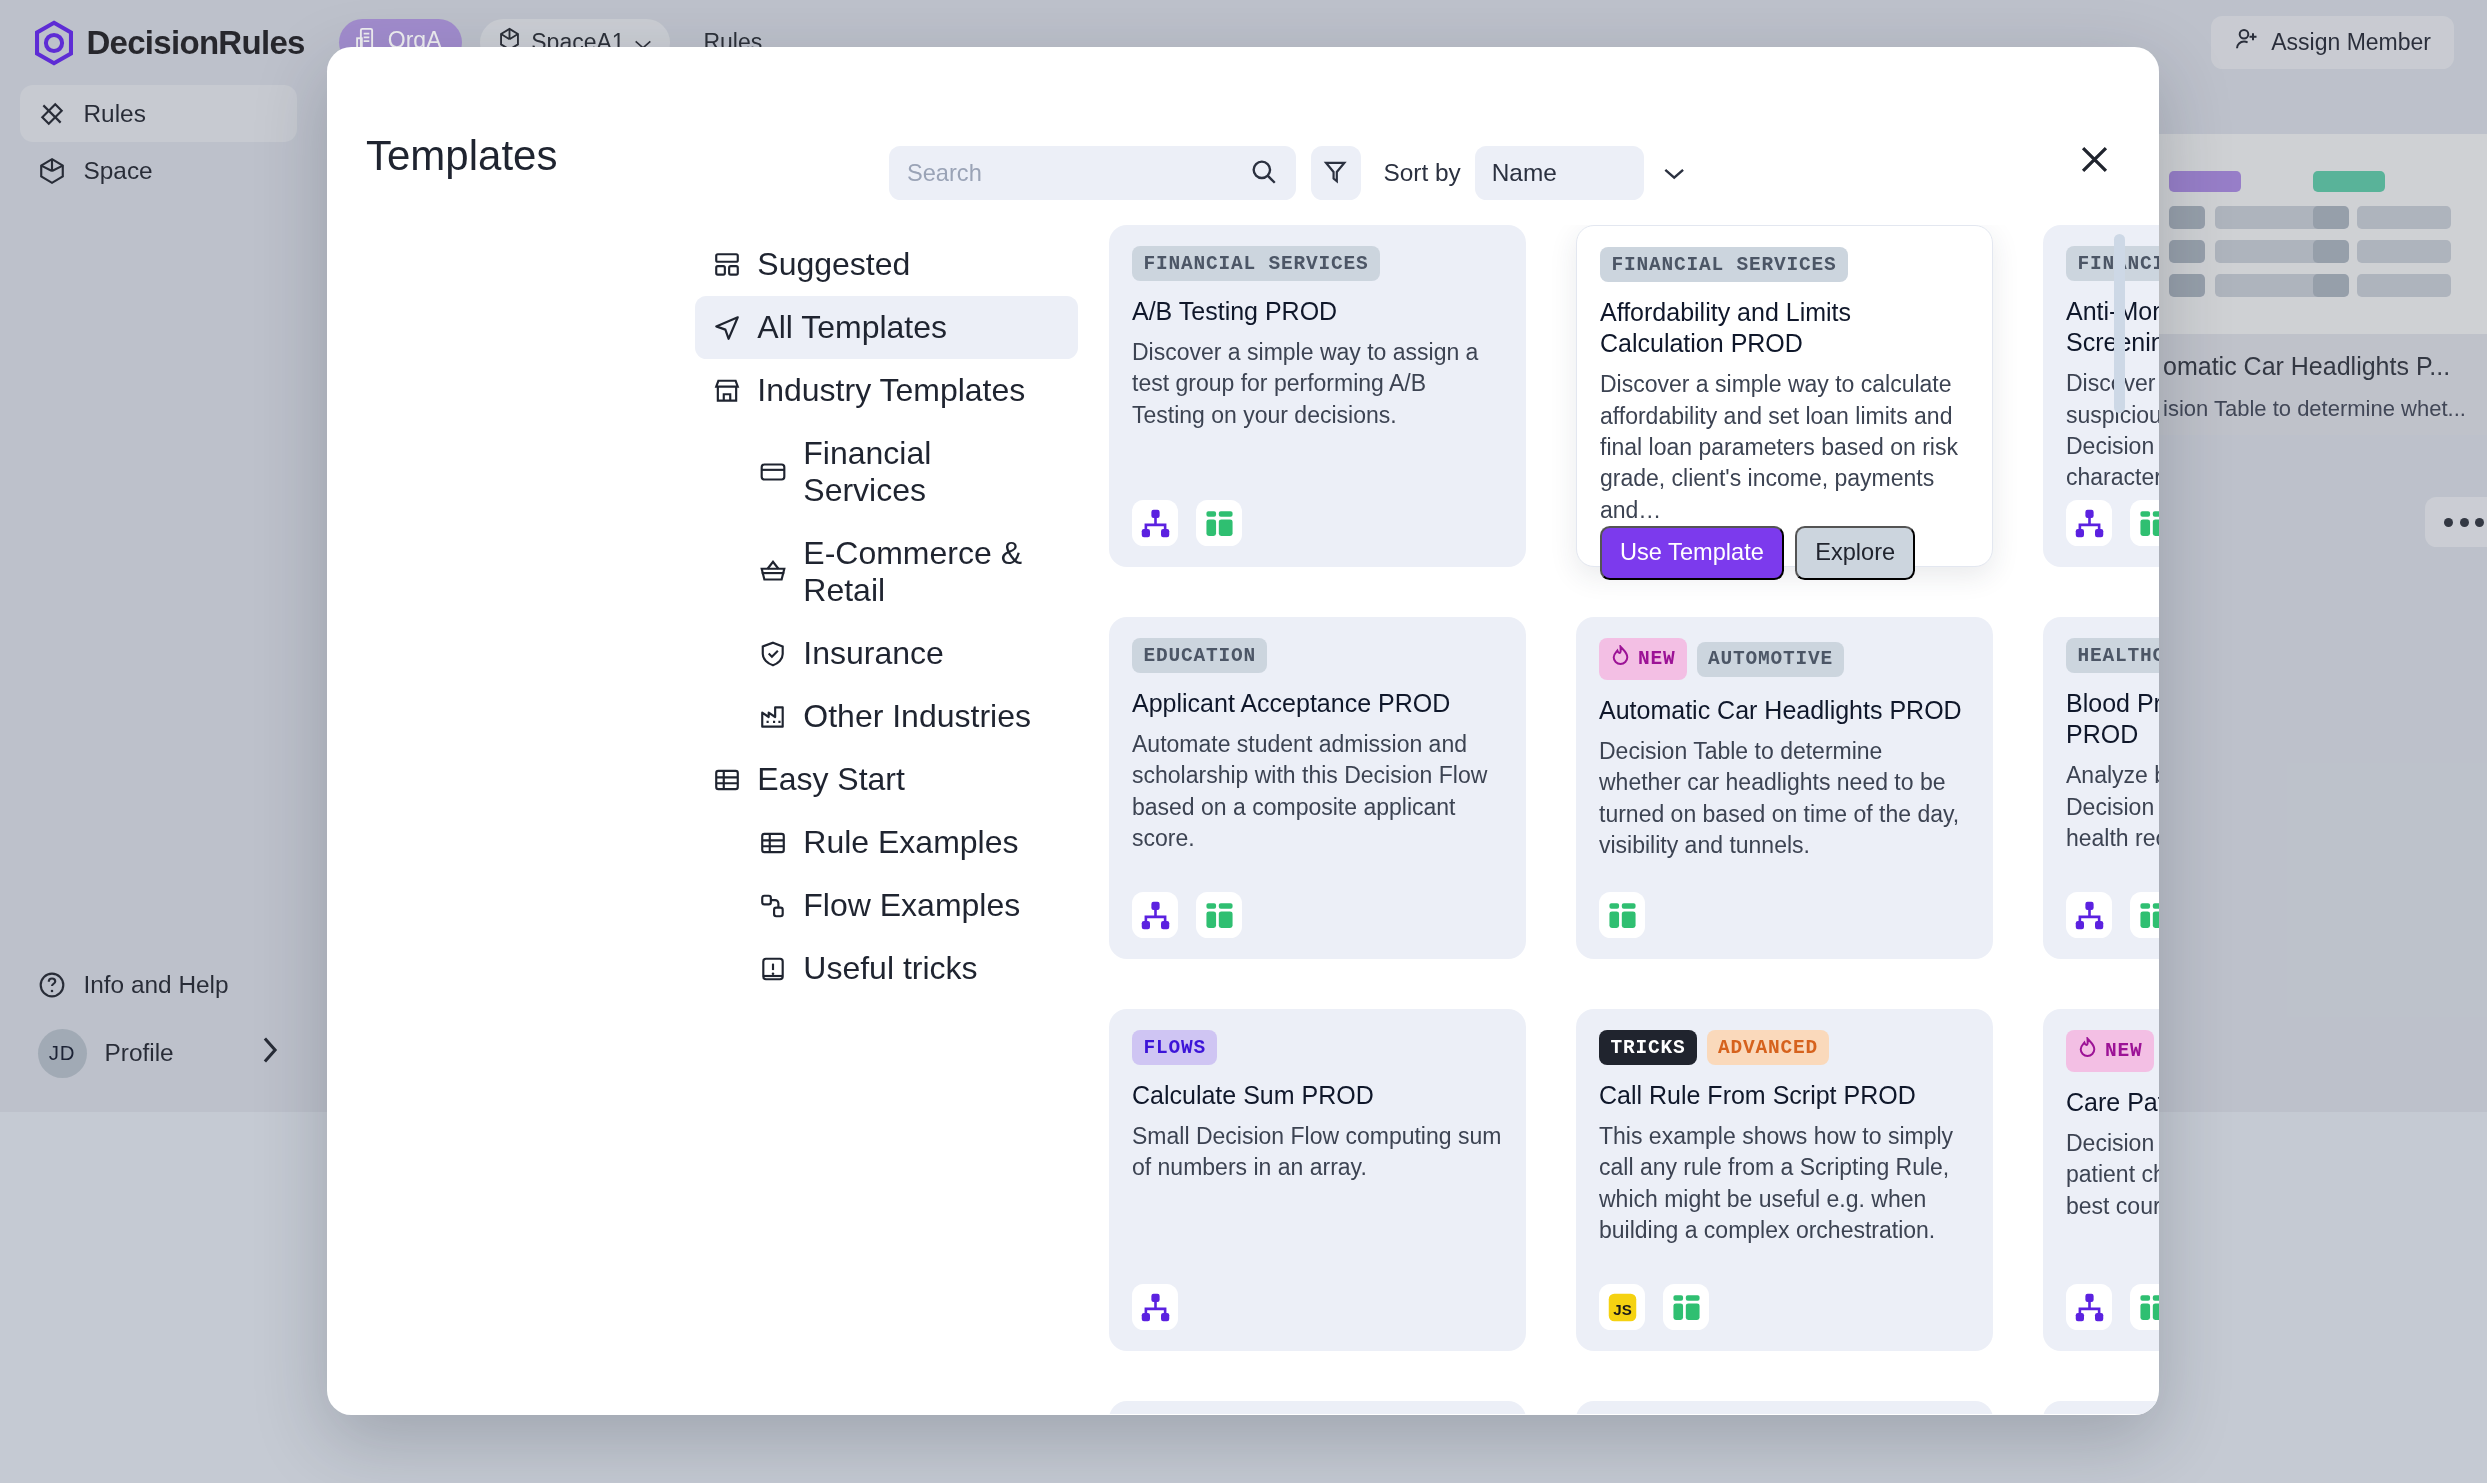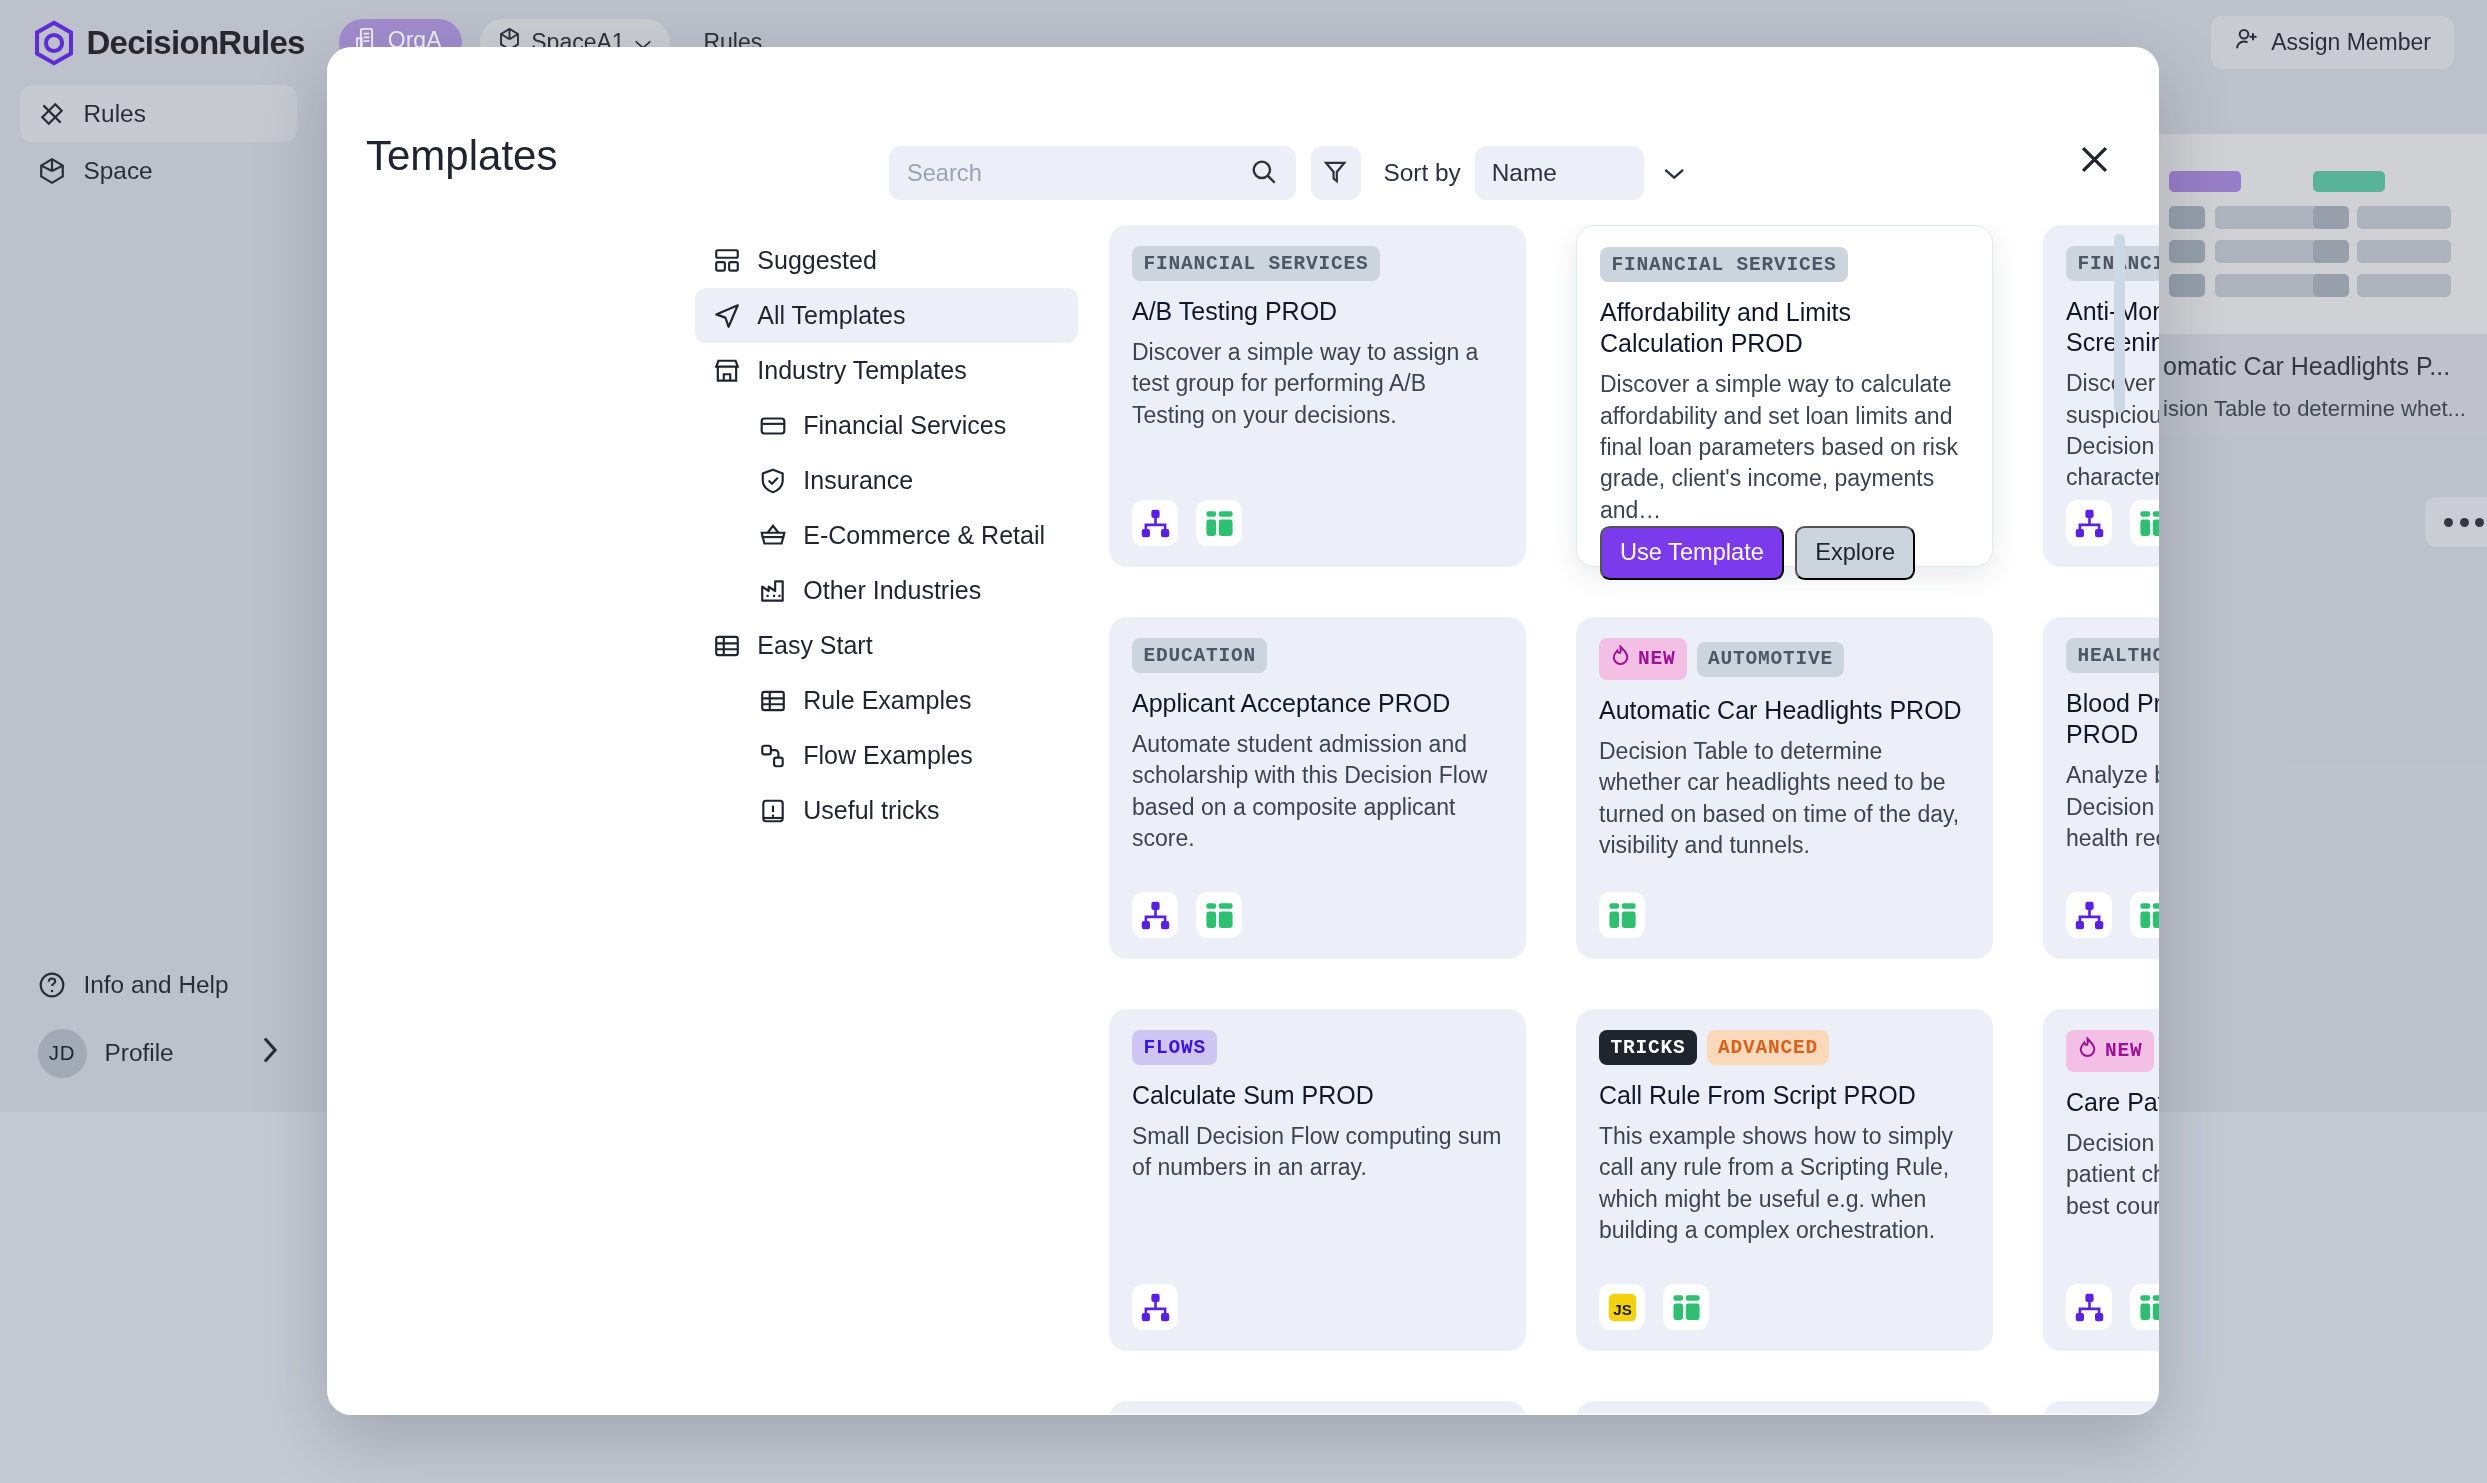--- a/index.html
+++ b/index.html
@@ -113,21 +113,21 @@
   .close-x {
     position: absolute; right: 47px; top: 96px; width: 36px; height: 36px;
     display: flex; align-items: center; justify-content: center;
   }
 
   
   .mnav { position: absolute; left: 368px; top: 186px; width: 383px; }
   .mnav-item {
     display: flex; align-items: center; gap: 16.3px;
     padding: 13px 18px; border-radius: 11.4px;
-    font-size: 25px; color: #1f2430;
+    font-size: 32px; color: #1f2430;
   }
   .mnav-item.active { background: #eceff7; }
   .mnav-item.sub { margin-left: 46px; }
   .mnav-ic { width: 28px; height: 28px; flex: 0 0 28px; display: flex; align-items: center; justify-content: center; }
 
   
   .grid-clip {
     position: absolute; left: 782px; top: 178px; width: 1352px; height: 1189px; overflow: hidden;
   }
   .grid { display: flex; flex-wrap: wrap; gap: 50px 50px; }
@@ -390,35 +390,35 @@
             <svg width="28" height="28" viewBox="0 0 26 26">
               <rect x="2.5" y="6" width="21" height="14" rx="2.5" fill="none" stroke="#1f2430" stroke-width="2"></rect>
               <path d="M2.5 11 h21" stroke="#1f2430" stroke-width="2"></path>
             </svg>
           </span>
           <span>Financial Services</span>
         </div>
         <div class="mnav-item sub">
           <span class="mnav-ic">
             <svg width="28" height="28" viewBox="0 0 26 26">
-              <path d="M13 2.5 L22 6 v7c0 5-4.3 9-9 10.5C8 22 3.5 18 3.5 13 V6 Z" fill="none" stroke="#1f2430" stroke-width="2"></path>
-              <path d="M9 12.5 l3 3 l5.5-5.5" fill="none" stroke="#1f2430" stroke-width="2"></path>
-            </svg>
-          </span>
-          <span>Insurance</span>
-        </div>
-        <div class="mnav-item sub">
-          <span class="mnav-ic">
-            <svg width="28" height="28" viewBox="0 0 26 26">
               <path d="M2.5 10 h21 l-2.5 10 H5 Z" fill="none" stroke="#1f2430" stroke-width="2"></path>
               <path d="M8 10 L13 3.5 L18 10" fill="none" stroke="#1f2430" stroke-width="2"></path>
               <path d="M2.5 14 h21" stroke="#1f2430" stroke-width="2"></path>
             </svg>
           </span>
           <span>E-Commerce &amp; Retail</span>
+        </div>
+        <div class="mnav-item sub">
+          <span class="mnav-ic">
+            <svg width="28" height="28" viewBox="0 0 26 26">
+              <path d="M13 2.5 L22 6 v7c0 5-4.3 9-9 10.5C8 22 3.5 18 3.5 13 V6 Z" fill="none" stroke="#1f2430" stroke-width="2"></path>
+              <path d="M9 12.5 l3 3 l5.5-5.5" fill="none" stroke="#1f2430" stroke-width="2"></path>
+            </svg>
+          </span>
+          <span>Insurance</span>
         </div>
         <div class="mnav-item sub">
           <span class="mnav-ic">
             <svg width="28" height="28" viewBox="0 0 26 26">
               <path d="M3 22 V9 l6 4 V9 l6 4 V4 h7 v18 Z" fill="none" stroke="#1f2430" stroke-width="2" stroke-linejoin="round"></path>
               <path d="M7 17.5h2M13 17.5h2M18 17.5h2" stroke="#1f2430" stroke-width="2"></path>
             </svg>
           </span>
           <span>Other Industries</span>
         </div>

